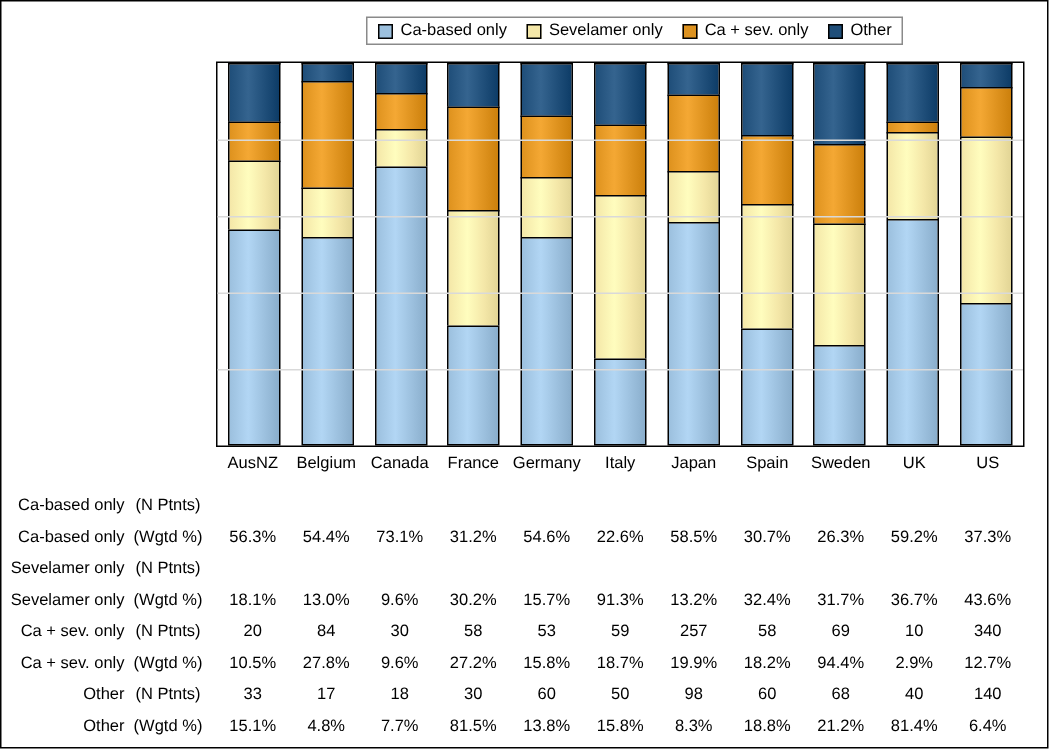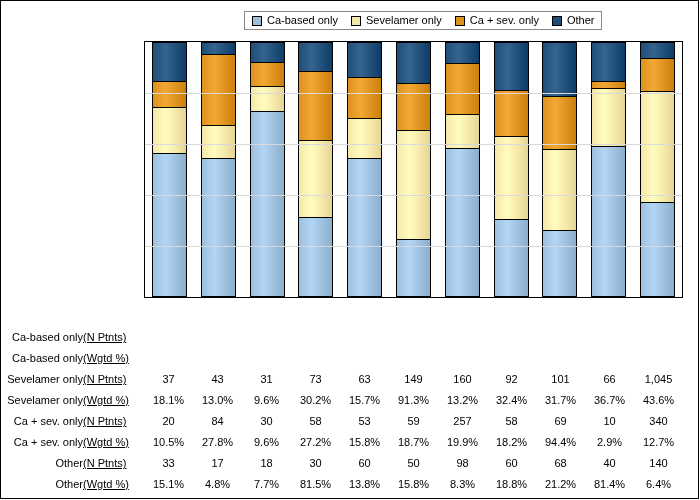--- a/index.html
+++ b/index.html
@@ -26,21 +26,21 @@
 
   
   #xlabels{position:absolute;left:143px;top:302px;width:539px;display:flex;}
   .xlab{flex:1 1 0;text-align:center;font-size:11px;line-height:12px;}
 
   
   #table{position:absolute;left:0px;top:326px;width:699px;}
   .trow{display:flex;align-items:center;height:21px;}
   .rlab{width:143px;flex:0 0 143px;display:flex;justify-content:flex-end;padding-right:3px;box-sizing:border-box;}
   .rlab .nm{font-size:11px;line-height:11px;white-space:nowrap;}
-  .rlab .un{font-size:11px;line-height:11px;white-space:nowrap;width:58px;text-align:left;text-decoration:underline;}
+  .rlab .un{font-size:11px;line-height:11px;white-space:nowrap;width:58px;text-align:center;}
   .rvals{width:539px;flex:0 0 539px;display:flex;}
   .cell{flex:1 1 0;text-align:center;font-size:11px;line-height:11px;}
 </style>
 </head>
 <body>
 
 <div id="frame">
 
   <div id="legend">
       <div class="lg-item">
@@ -152,51 +152,64 @@
           </div>
         </div>
       </div>
   <div class="grid" style="top: 51px;"></div>
       <div class="grid" style="top: 102px;"></div>
       <div class="grid" style="top: 153px;"></div>
       <div class="grid" style="top: 204px;"></div>
     </div>
 
   <div id="yaxis"></div>
+  <div id="xlabels">
+      <div class="xlab">AusNZ</div>
+      <div class="xlab">Belgium</div>
+      <div class="xlab">Canada</div>
+      <div class="xlab">France</div>
+      <div class="xlab">Germany</div>
+      <div class="xlab">Italy</div>
+      <div class="xlab">Japan</div>
+      <div class="xlab">Spain</div>
+      <div class="xlab">Sweden</div>
+      <div class="xlab">UK</div>
+      <div class="xlab">US</div>
+    </div>
 
   <div id="table">
       <div class="trow">
         <div class="rlab">
           <span class="nm">Ca-based only</span>
           <span class="un">(N Ptnts)</span>
         </div>
       </div>
       <div class="trow">
         <div class="rlab">
           <span class="nm">Ca-based only</span>
           <span class="un">(Wgtd %)</span>
         </div>
+        <div class="rvals">
+          <div class="cell">56.3%</div>
+          <div class="cell">54.4%</div>
+          <div class="cell">73.1%</div>
+          <div class="cell">31.2%</div>
+          <div class="cell">54.6%</div>
+          <div class="cell">22.6%</div>
+          <div class="cell">58.5%</div>
+          <div class="cell">30.7%</div>
+          <div class="cell">26.3%</div>
+          <div class="cell">59.2%</div>
+          <div class="cell">37.3%</div>
+        </div>
       </div>
       <div class="trow">
         <div class="rlab">
           <span class="nm">Sevelamer only</span>
           <span class="un">(N Ptnts)</span>
-        </div>
-        <div class="rvals">
-          <div class="cell">37</div>
-          <div class="cell">43</div>
-          <div class="cell">31</div>
-          <div class="cell">73</div>
-          <div class="cell">63</div>
-          <div class="cell">149</div>
-          <div class="cell">160</div>
-          <div class="cell">92</div>
-          <div class="cell">101</div>
-          <div class="cell">66</div>
-          <div class="cell">1,045</div>
         </div>
       </div>
       <div class="trow">
         <div class="rlab">
           <span class="nm">Sevelamer only</span>
           <span class="un">(Wgtd %)</span>
         </div>
         <div class="rvals">
           <div class="cell">18.1%</div>
           <div class="cell">13.0%</div>

